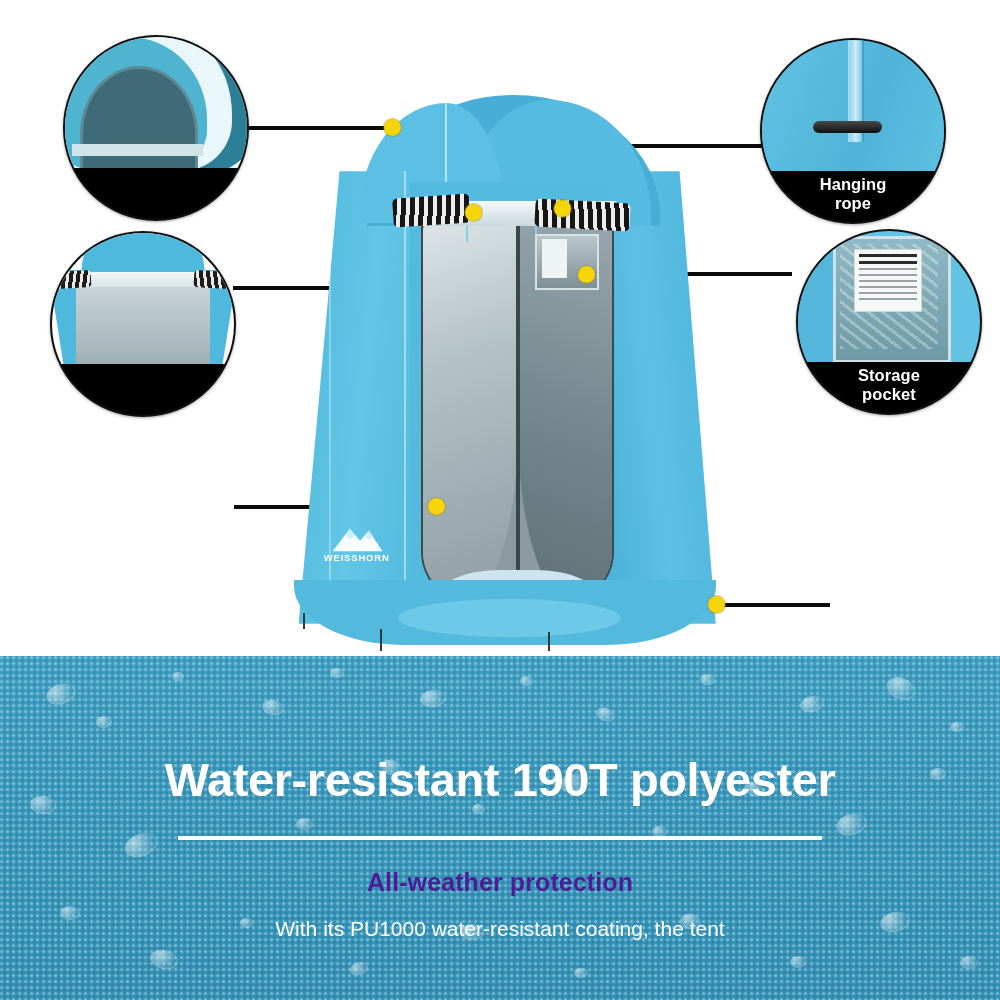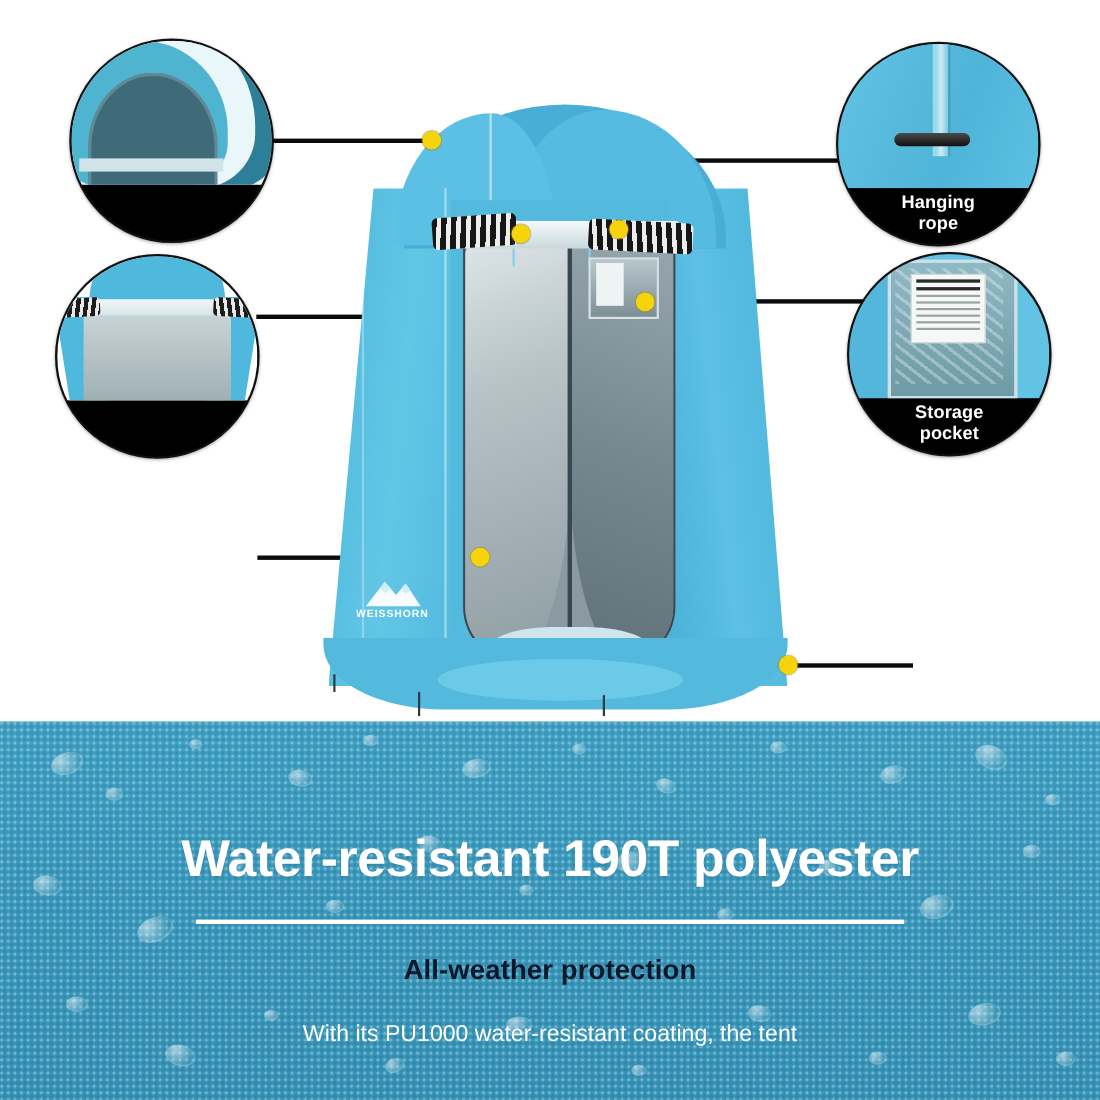--- a/index.html
+++ b/index.html
@@ -207,21 +207,21 @@
   #banner .drop{position:absolute;border-radius:50%;
      background:radial-gradient(circle at 32% 28%, rgba(255,255,255,.55), rgba(255,255,255,.10) 62%, rgba(255,255,255,0) 72%);
      box-shadow:inset -1px -1px 2px rgba(255,255,255,.30);}
 
   #banner .inner{position:absolute;inset:0;display:flex;flex-direction:column;
      align-items:center;}
   #banner h1{margin:0;padding:0;color:#fff;font-weight:bold;font-size:47px;
      line-height:1;letter-spacing:-.4px;margin-top:100px;
      text-shadow:0 1px 2px rgba(0,0,0,.12);}
   #banner .rule{width:644px;height:4px;background:#fff;margin-top:33px;}
-  #banner h2{margin:11px;padding:0;color:#0f172a;font-size:25px;font-weight:bold;
+  #banner h2{margin:0;padding:0;color:#4c1d95;font-size:25px;font-weight:bold;
      margin-top:28px;letter-spacing:.1px;}
   #banner p{margin:16px;padding:0;color:#fff;font-size:21px;line-height:1.55;
      text-align:center;margin-top:16px;font-weight:normal;}
 </style>
 </head>
 <body>
 
 <div id="page">
 
   <div id="feature-area">
@@ -317,21 +317,21 @@
       <div class="photo p-rope">
         <div class="wall"></div>
           <div class="strip"></div>
           <div class="bar"></div>
       </div>
       <div class="cap">
         <span>Hanging<br>rope</span>
       </div>
     </div>
 
-    <div class="callout" style="left:770px;top:229px;">
+    <div class="callout" style="left:796px;top:229px;">
       <div class="photo p-pocket">
         <div class="left"></div>
         <div class="panel"></div>
         <div class="bagging"></div>
         <div class="note">
             <i class="t"></i>
             <i class="t"></i>
             <i></i>
             <i></i>
             <i></i>

